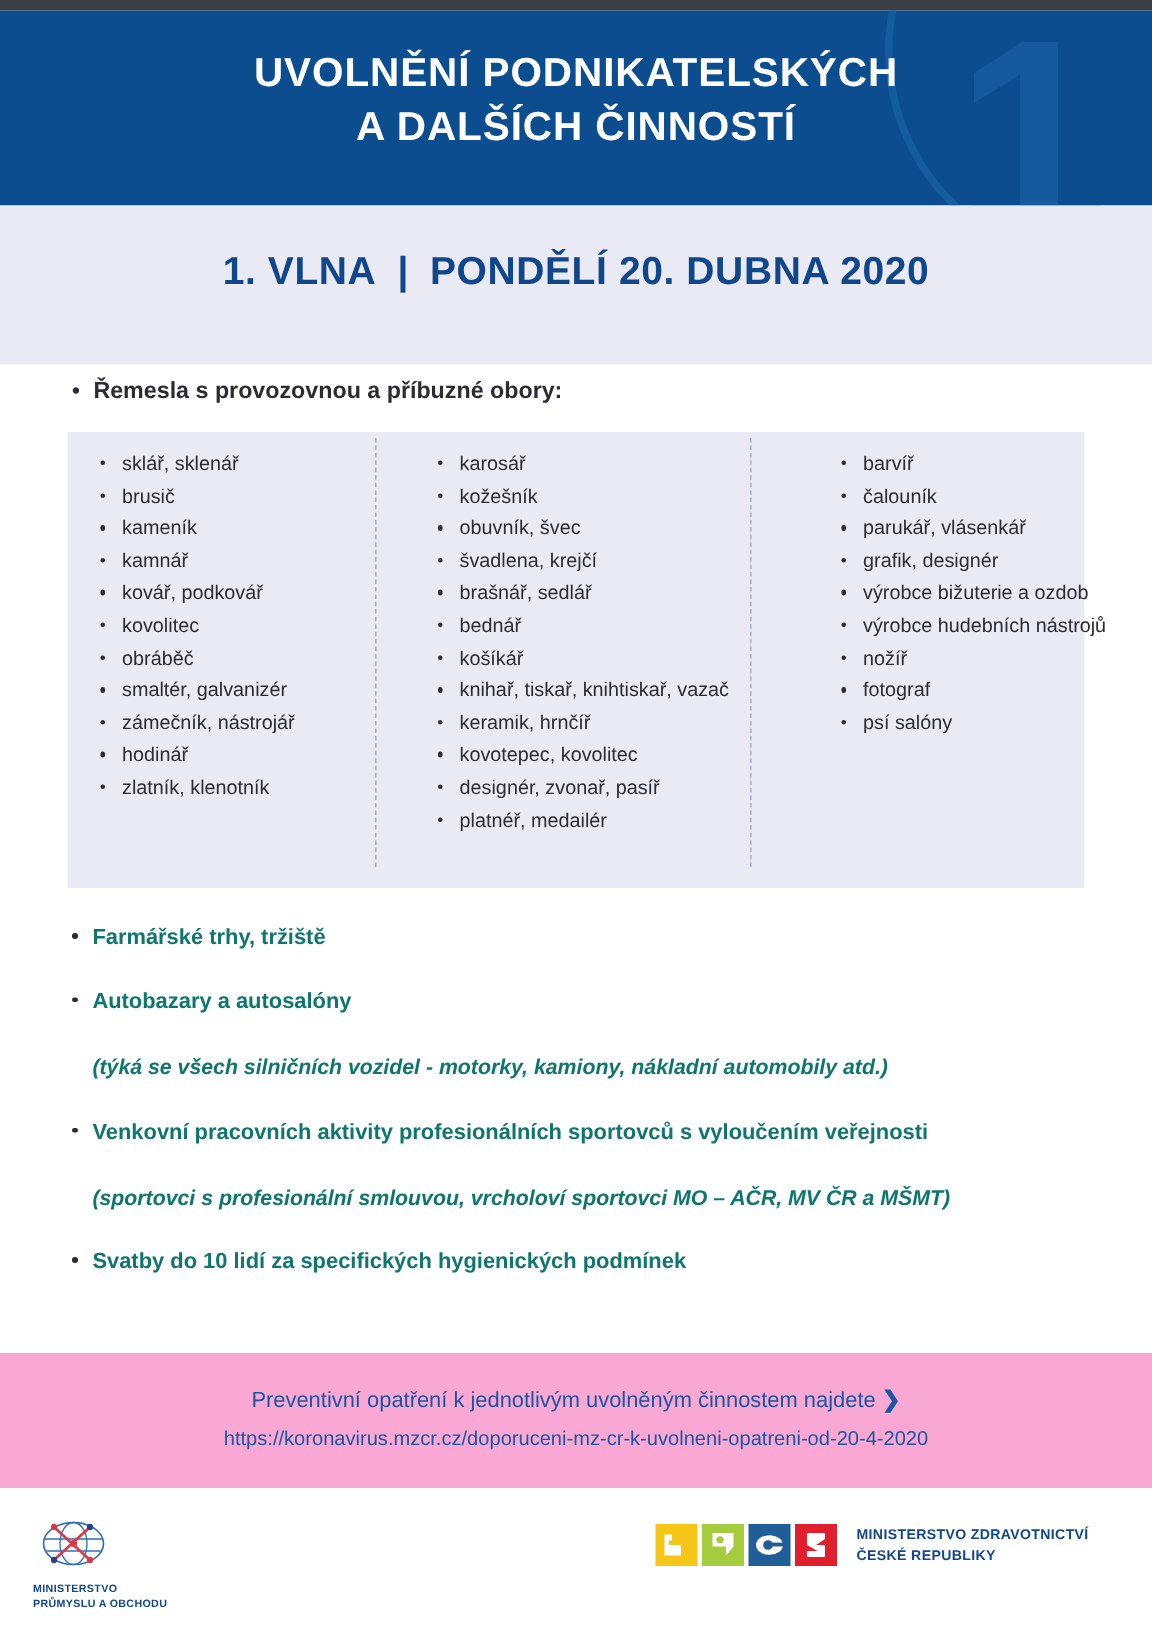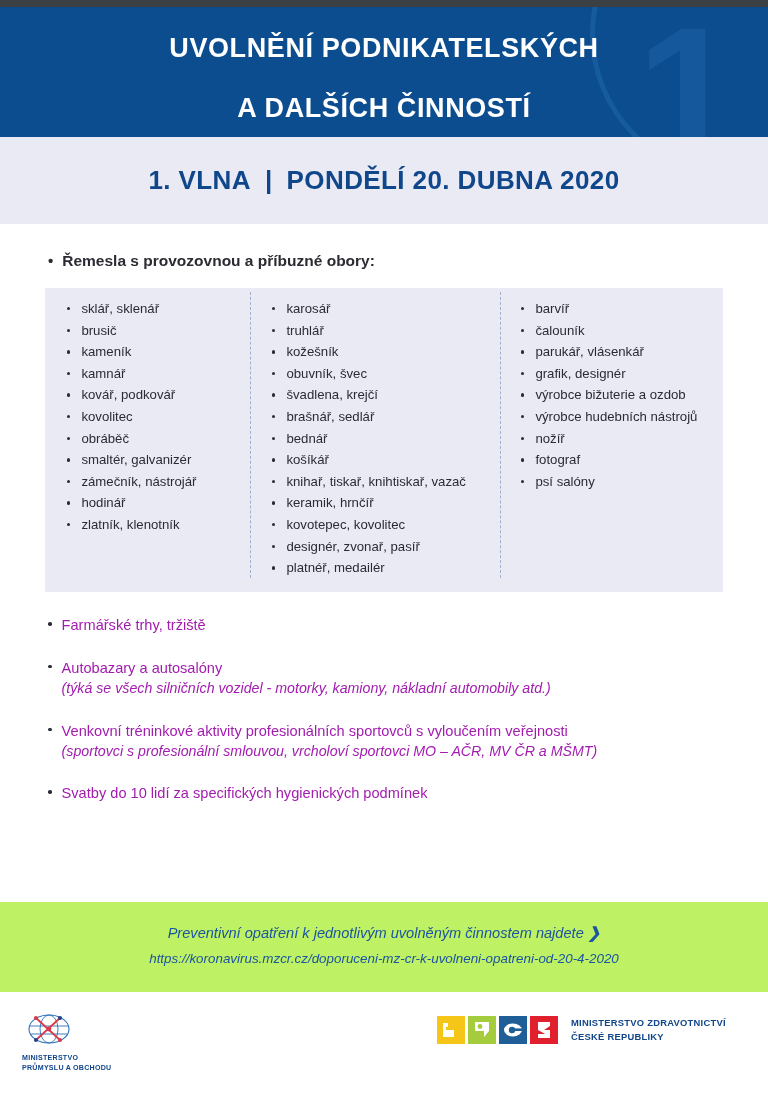--- a/index.html
+++ b/index.html
@@ -64,28 +64,28 @@
     left: 0; right: 0;
     top: 24px;
     text-align: center;
     color: #ffffff;
     font-size: 27px;
     font-weight: bold;
     letter-spacing: 0.6px;
     line-height: 1.32;
     z-index: 3;
   }
-  .header-title .line2 { display: block; margin-top: 24px; }
+  .header-title .line2 { display: block; }
 
   
   .subtitle-band {
     position: absolute;
     top: 137px; left: 0;
     width: 768px;
-    height: 87px;
+    height: 106px;
     background: #e9eaf4;
   }
   .subtitle-row {
     position: absolute;
     left: 0; right: 0;
     top: 28px;
     text-align: center;
     color: #10468a;
     font-size: 26px;
     font-weight: bold;
@@ -130,20 +130,21 @@
     top: 58px;
     width: 678px;
     height: 304px;
     background: #e9eaf4;
   }
   .craft-cols {
     position: absolute;
     inset: 0;
     display: flex;
     padding: 14px 0 10px 0;
+    gap: 20px;
   }
   .craft-col {
     position: relative;
     flex: 0 0 auto;
   }
   .craft-col.c1 { width: 205px; padding-left: 22px; }
   .craft-col.c2 { width: 250px; padding-left: 22px; }
   .craft-col.c3 { width: 223px; padding-left: 21px; }
 
   .vdiv {
@@ -191,38 +192,39 @@
     flex: 0 0 auto;
     width: 3.6px;
     height: 3.6px;
     border-radius: 50%;
     background: #2b2b33;
     margin-right: 10px;
     margin-top: 7px;
   }
   .body-lines { flex: 1 1 auto; }
   .body-line {
-    color: #a21caf;
+    color: #0f766e;
     font-size: 14.6px;
     line-height: 1.42;
     white-space: nowrap;
+    font-weight: bold;
   }
   .body-line.note {
     font-style: italic;
     font-size: 14.2px;
+    margin-top: 24px;
   }
 
   
   .footer-band {
     position: absolute;
     top: 902px; left: 0;
     width: 768px;
     height: 90px;
-    background: #bef264;
-    font-style: italic;
+    background: #f9a8d4;
   }
   .footer-line1 {
     position: absolute;
     left: 0; right: 0;
     top: 22px;
     text-align: center;
     color: #1c55a0;
     font-size: 14.6px;
     white-space: nowrap;
   }
@@ -379,24 +381,20 @@
               <span>zlatník, klenotník</span>
             </div>
           </div>
         <div class="craft-col c2">
             <div class="craft-item">
               <span class="dot"></span>
               <span>karosář</span>
             </div>
             <div class="craft-item">
               <span class="dot"></span>
-              <span>truhlář</span>
-            </div>
-            <div class="craft-item">
-              <span class="dot"></span>
               <span>kožešník</span>
             </div>
             <div class="craft-item">
               <span class="dot"></span>
               <span>obuvník, švec</span>
             </div>
             <div class="craft-item">
               <span class="dot"></span>
               <span>švadlena, krejčí</span>
             </div>
@@ -484,21 +482,21 @@
         <div class="body-item">
           <span class="dot"></span>
           <div class="body-lines">
             <div class="body-line">Autobazary a autosalóny</div>
             <div class="body-line note">(týká se všech silničních vozidel - motorky, kamiony, nákladní automobily atd.)</div>
           </div>
         </div>
         <div class="body-item">
           <span class="dot"></span>
           <div class="body-lines">
-            <div class="body-line">Venkovní tréninkové aktivity profesionálních sportovců s vyloučením veřejnosti</div>
+            <div class="body-line">Venkovní pracovních aktivity profesionálních sportovců s vyloučením veřejnosti</div>
             <div class="body-line note">(sportovci s profesionální smlouvou, vrcholoví sportovci MO – AČR, MV ČR a MŠMT)</div>
           </div>
         </div>
         <div class="body-item">
           <span class="dot"></span>
           <div class="body-lines">
             <div class="body-line">Svatby do 10 lidí za specifických hygienických podmínek</div>
           </div>
         </div>
       </div>

